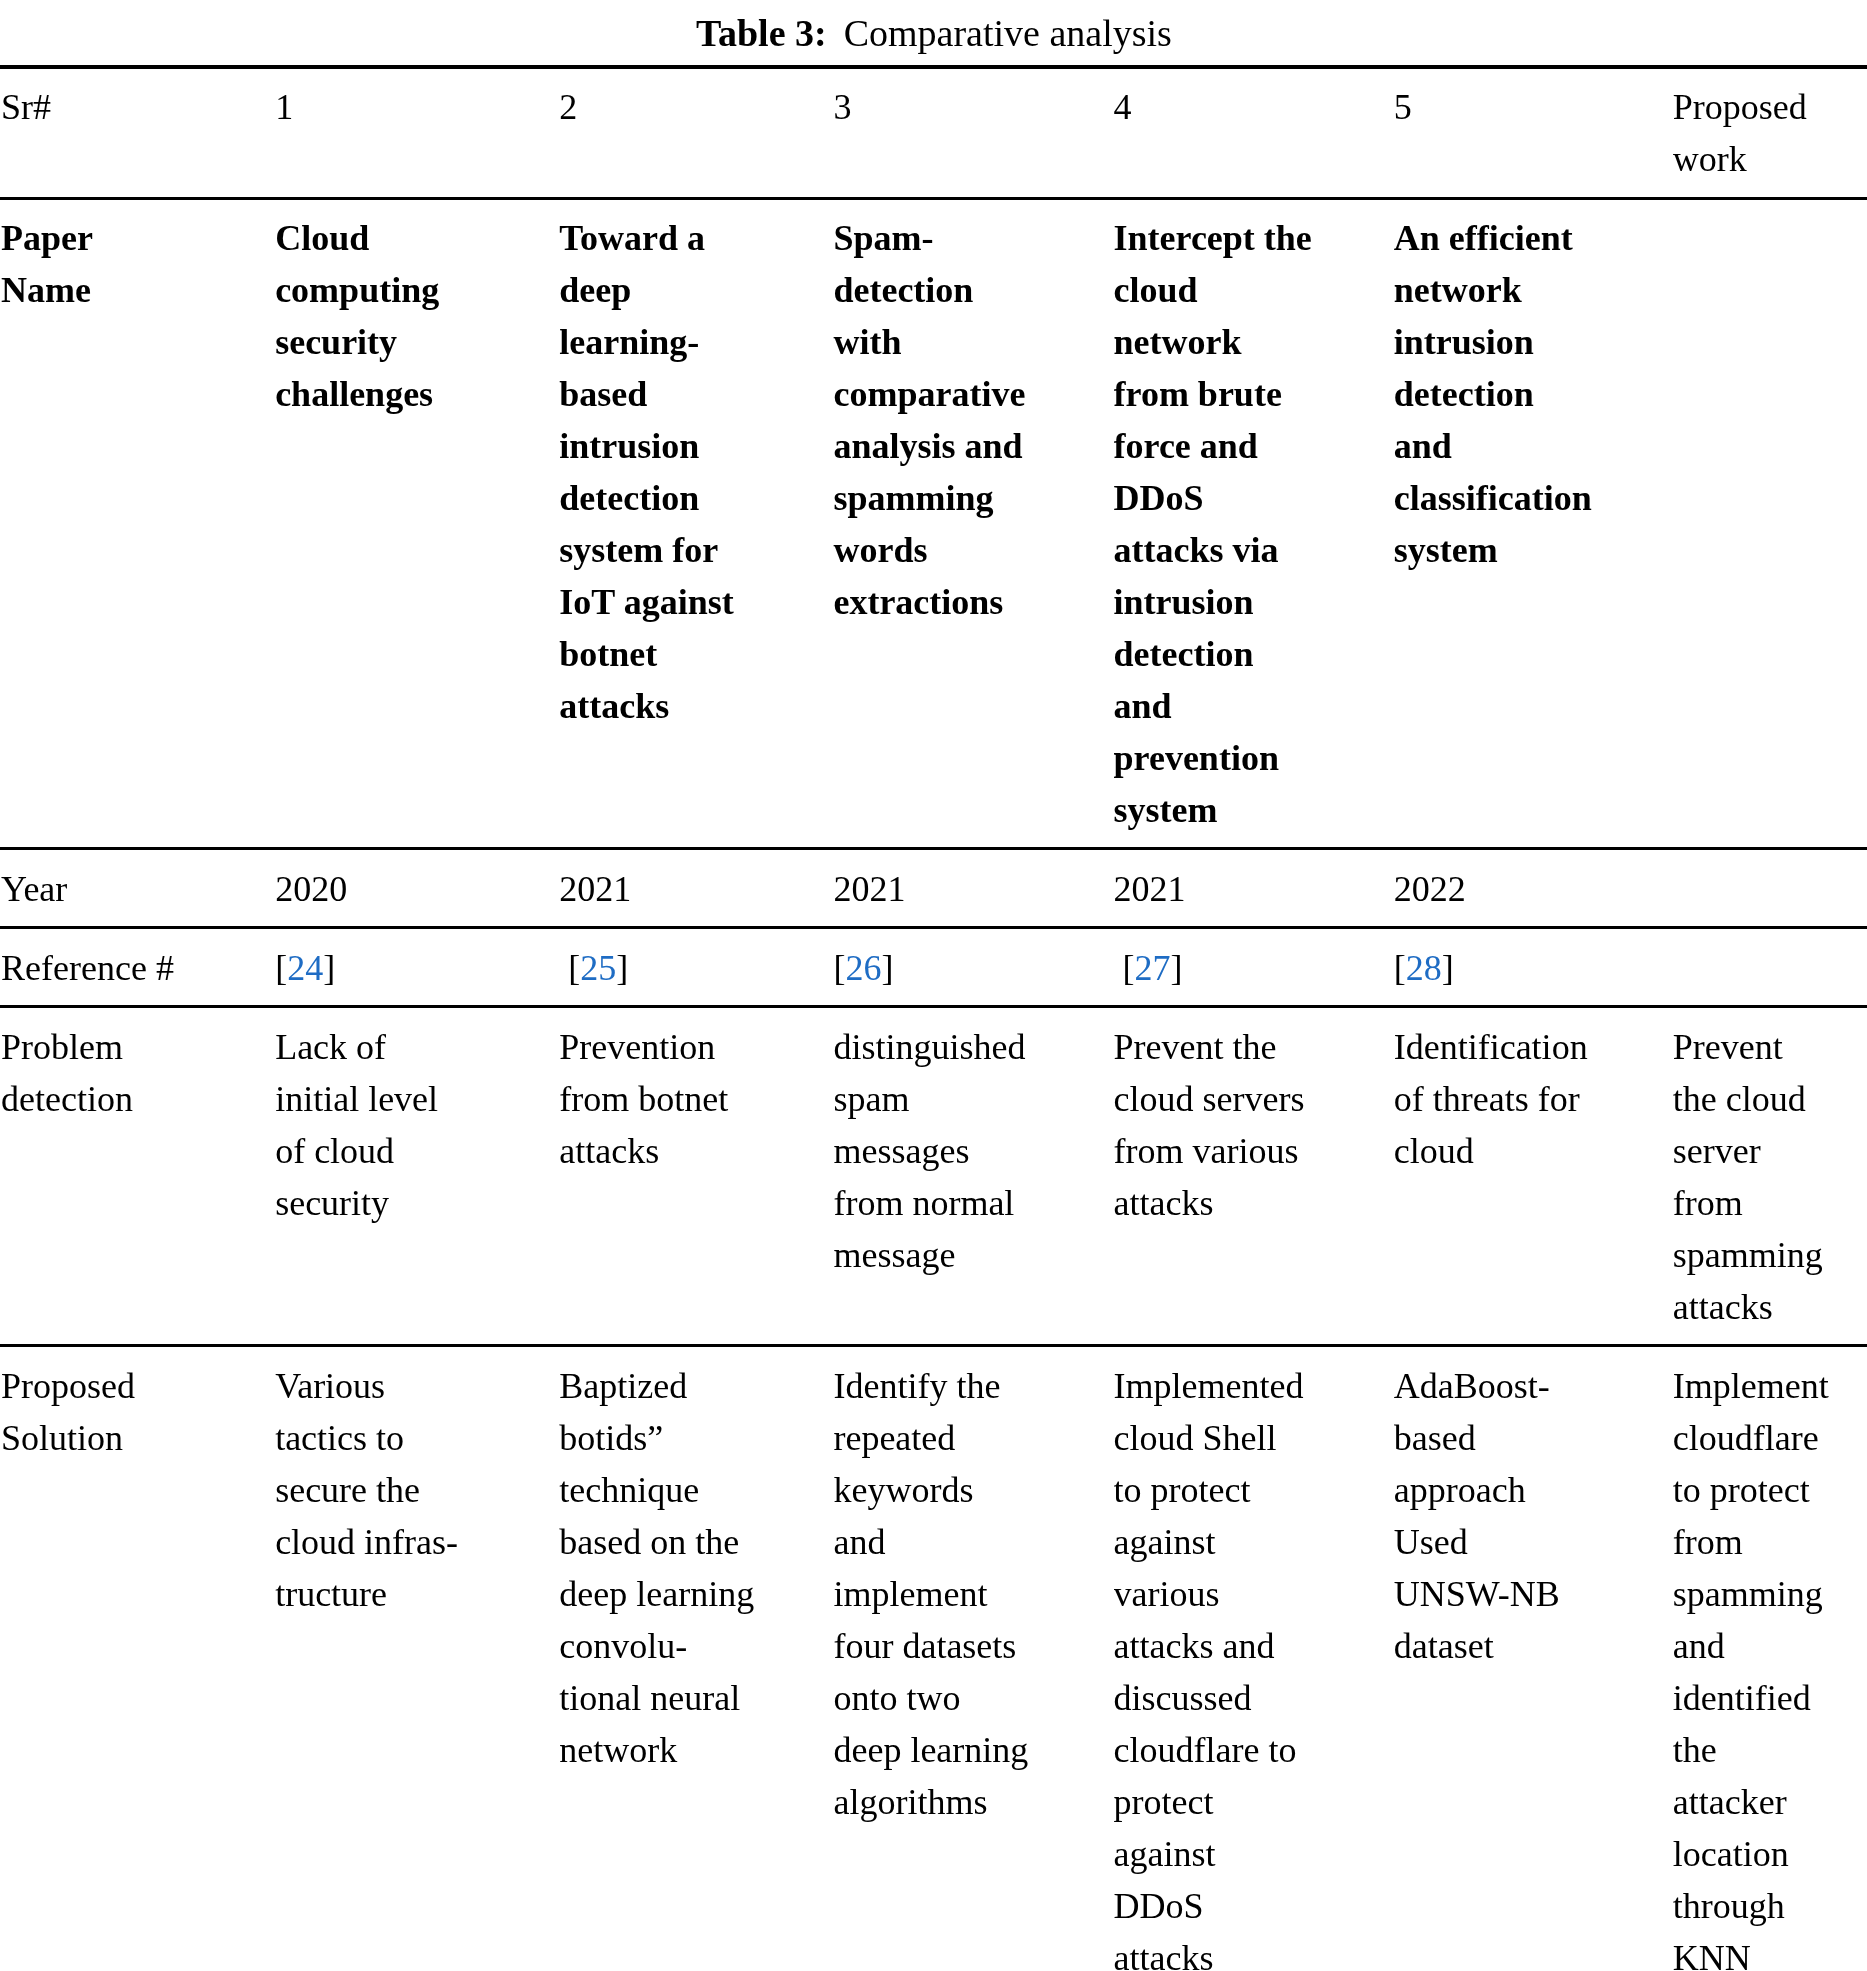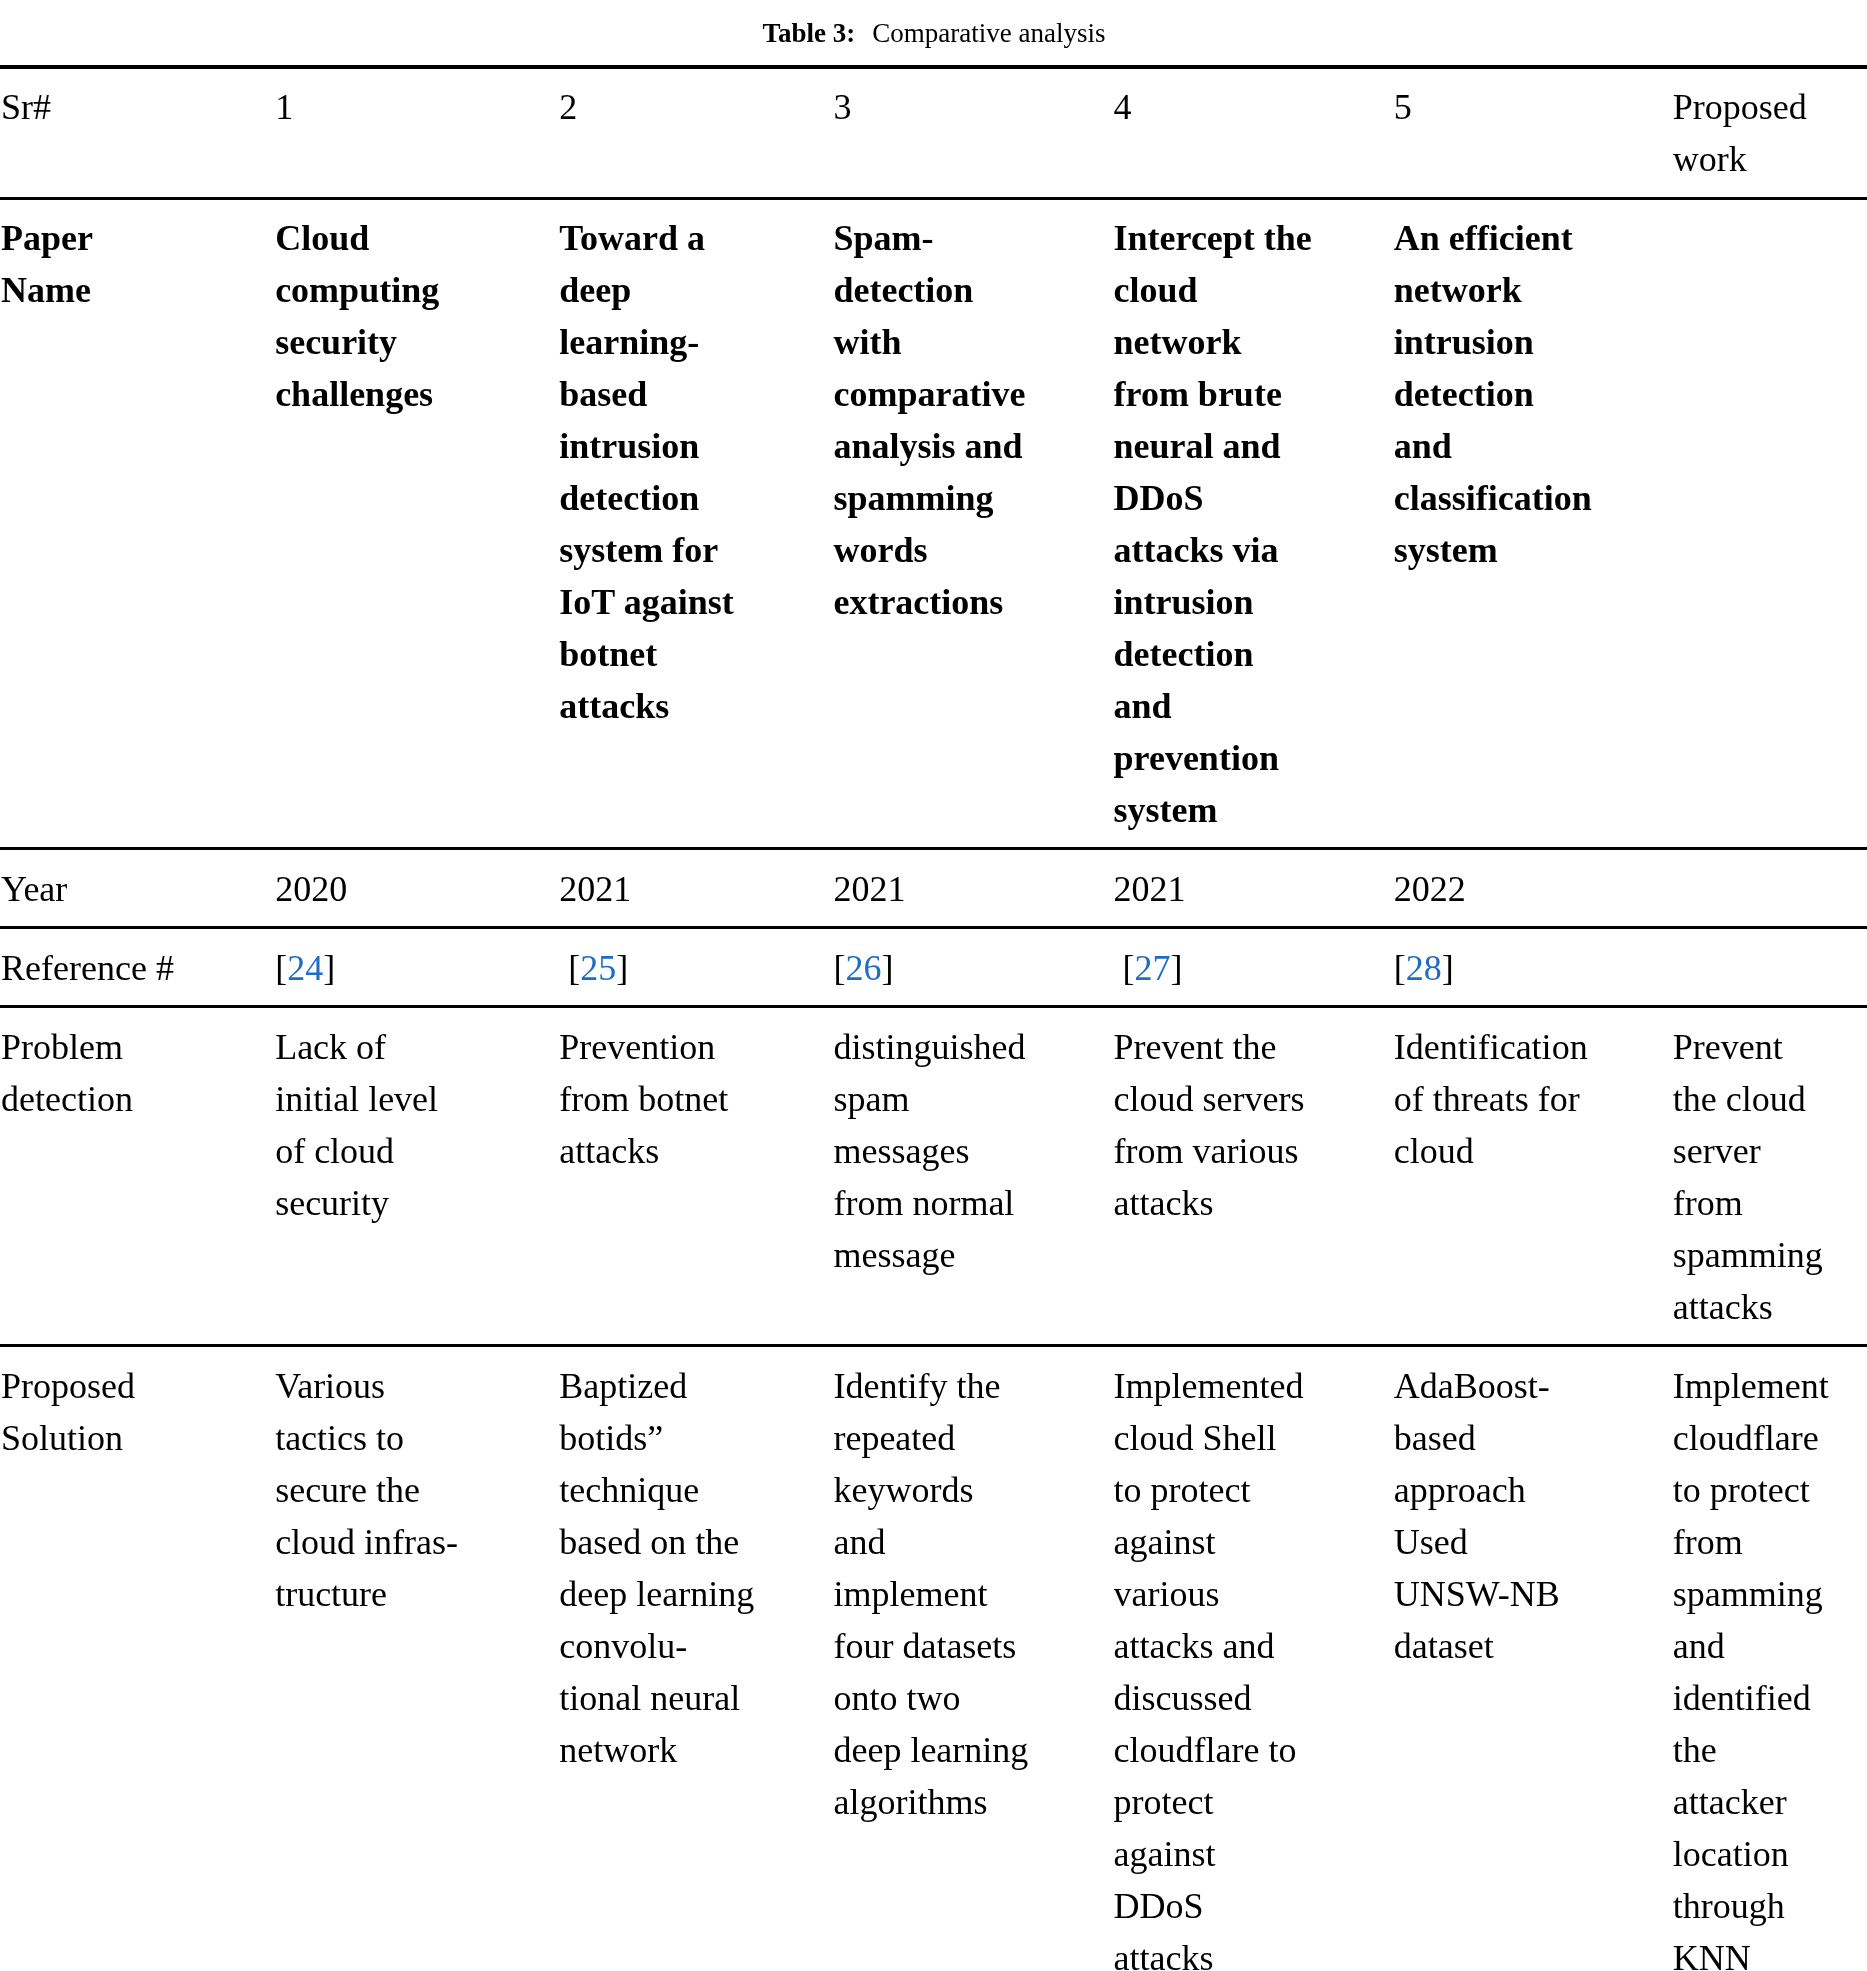--- a/index.html
+++ b/index.html
@@ -7,21 +7,21 @@
     position: relative;
     width: 1868px;
     height: 1971px;
     background: #ffffff;
     color: #000000;
     font-family: "Liberation Serif", serif;
     overflow: hidden;
   }
   .caption {
     text-align: center;
-    font-size: 27px;
+    font-size: 38px;
     line-height: 54px;
     padding-top: 5.7px;
     height: 59px;
   }
   .caption .cap-label {
     font-weight: bold;
     margin-right: 17px;
   }
   table.cmp {
     width: 1868px;
@@ -106,21 +106,21 @@
 with
 comparative
 analysis and
 spamming
 words
 extractions</td>
       <td>Intercept the
 cloud
 network
 from brute
-neural and
+force and
 DDoS
 attacks via
 intrusion
 detection
 and
 prevention
 system</td>
       <td>An efficient
 network
 intrusion

